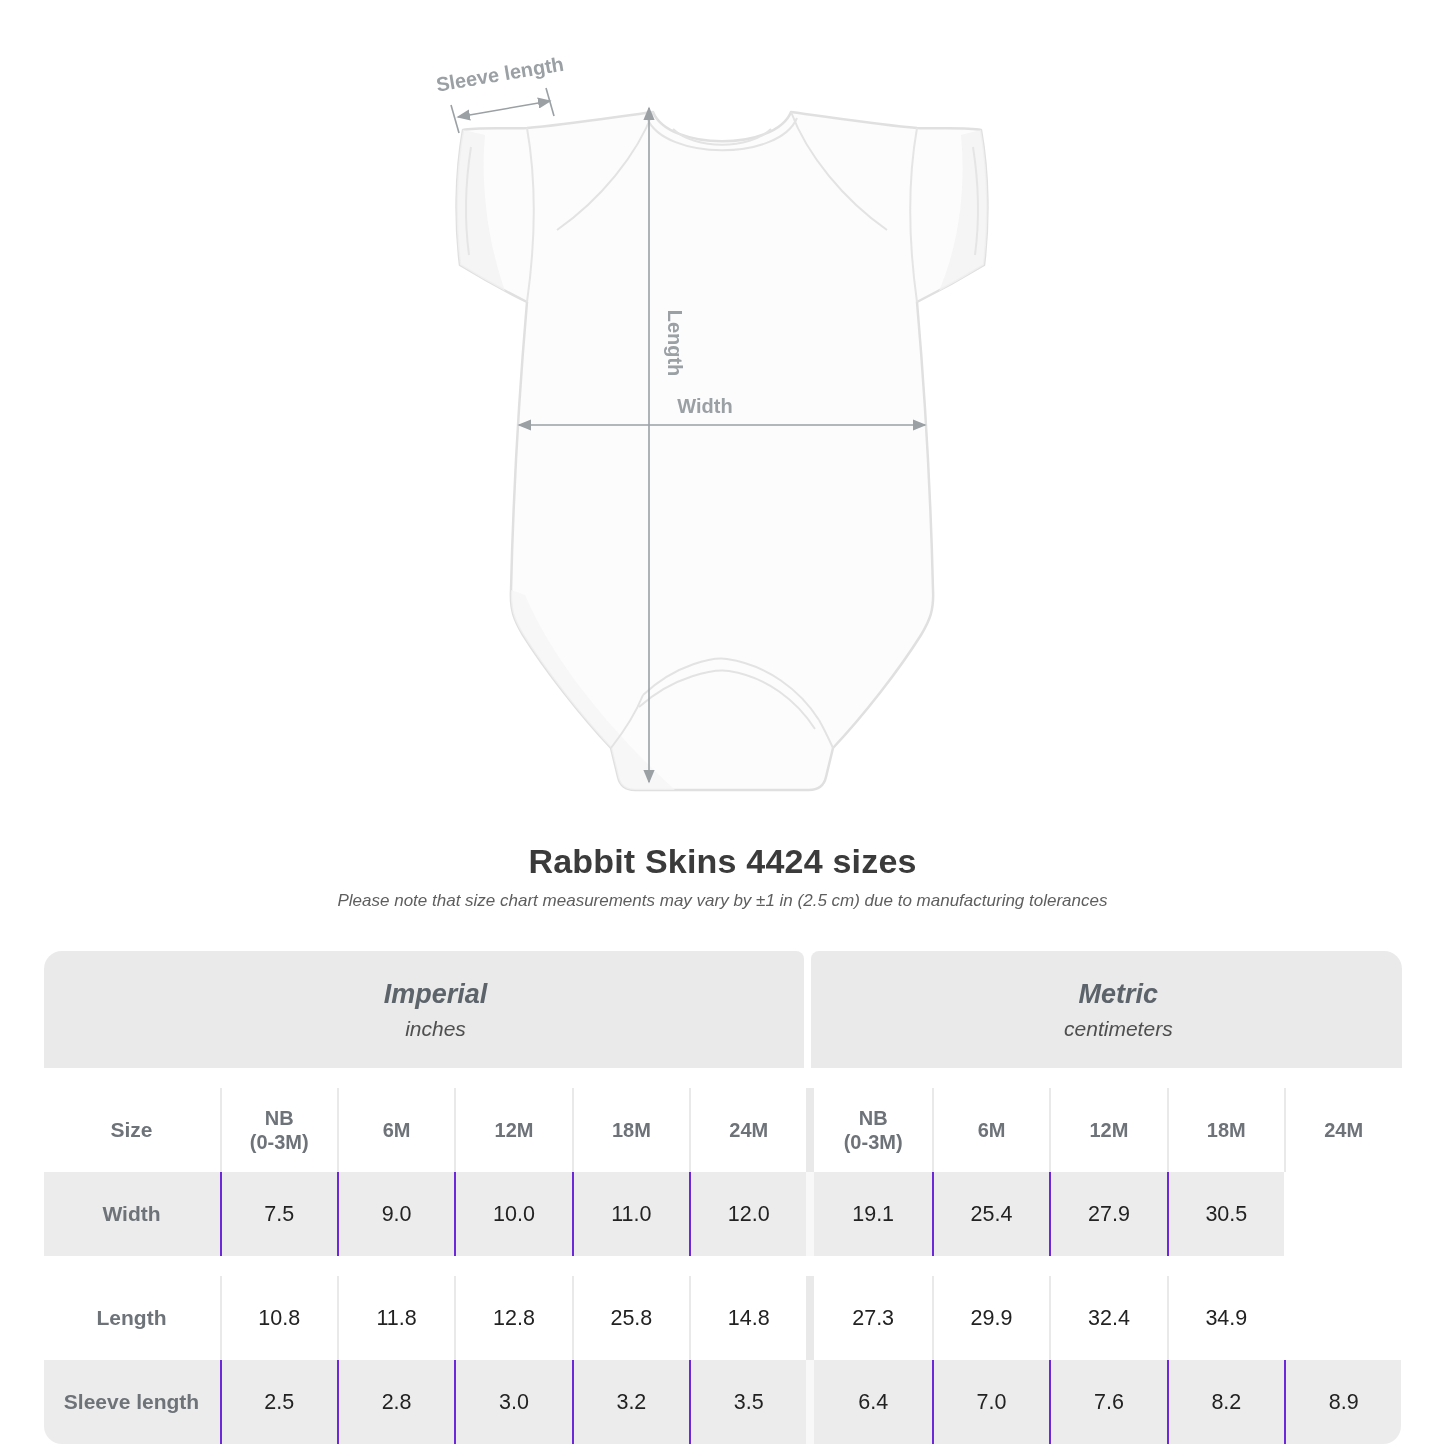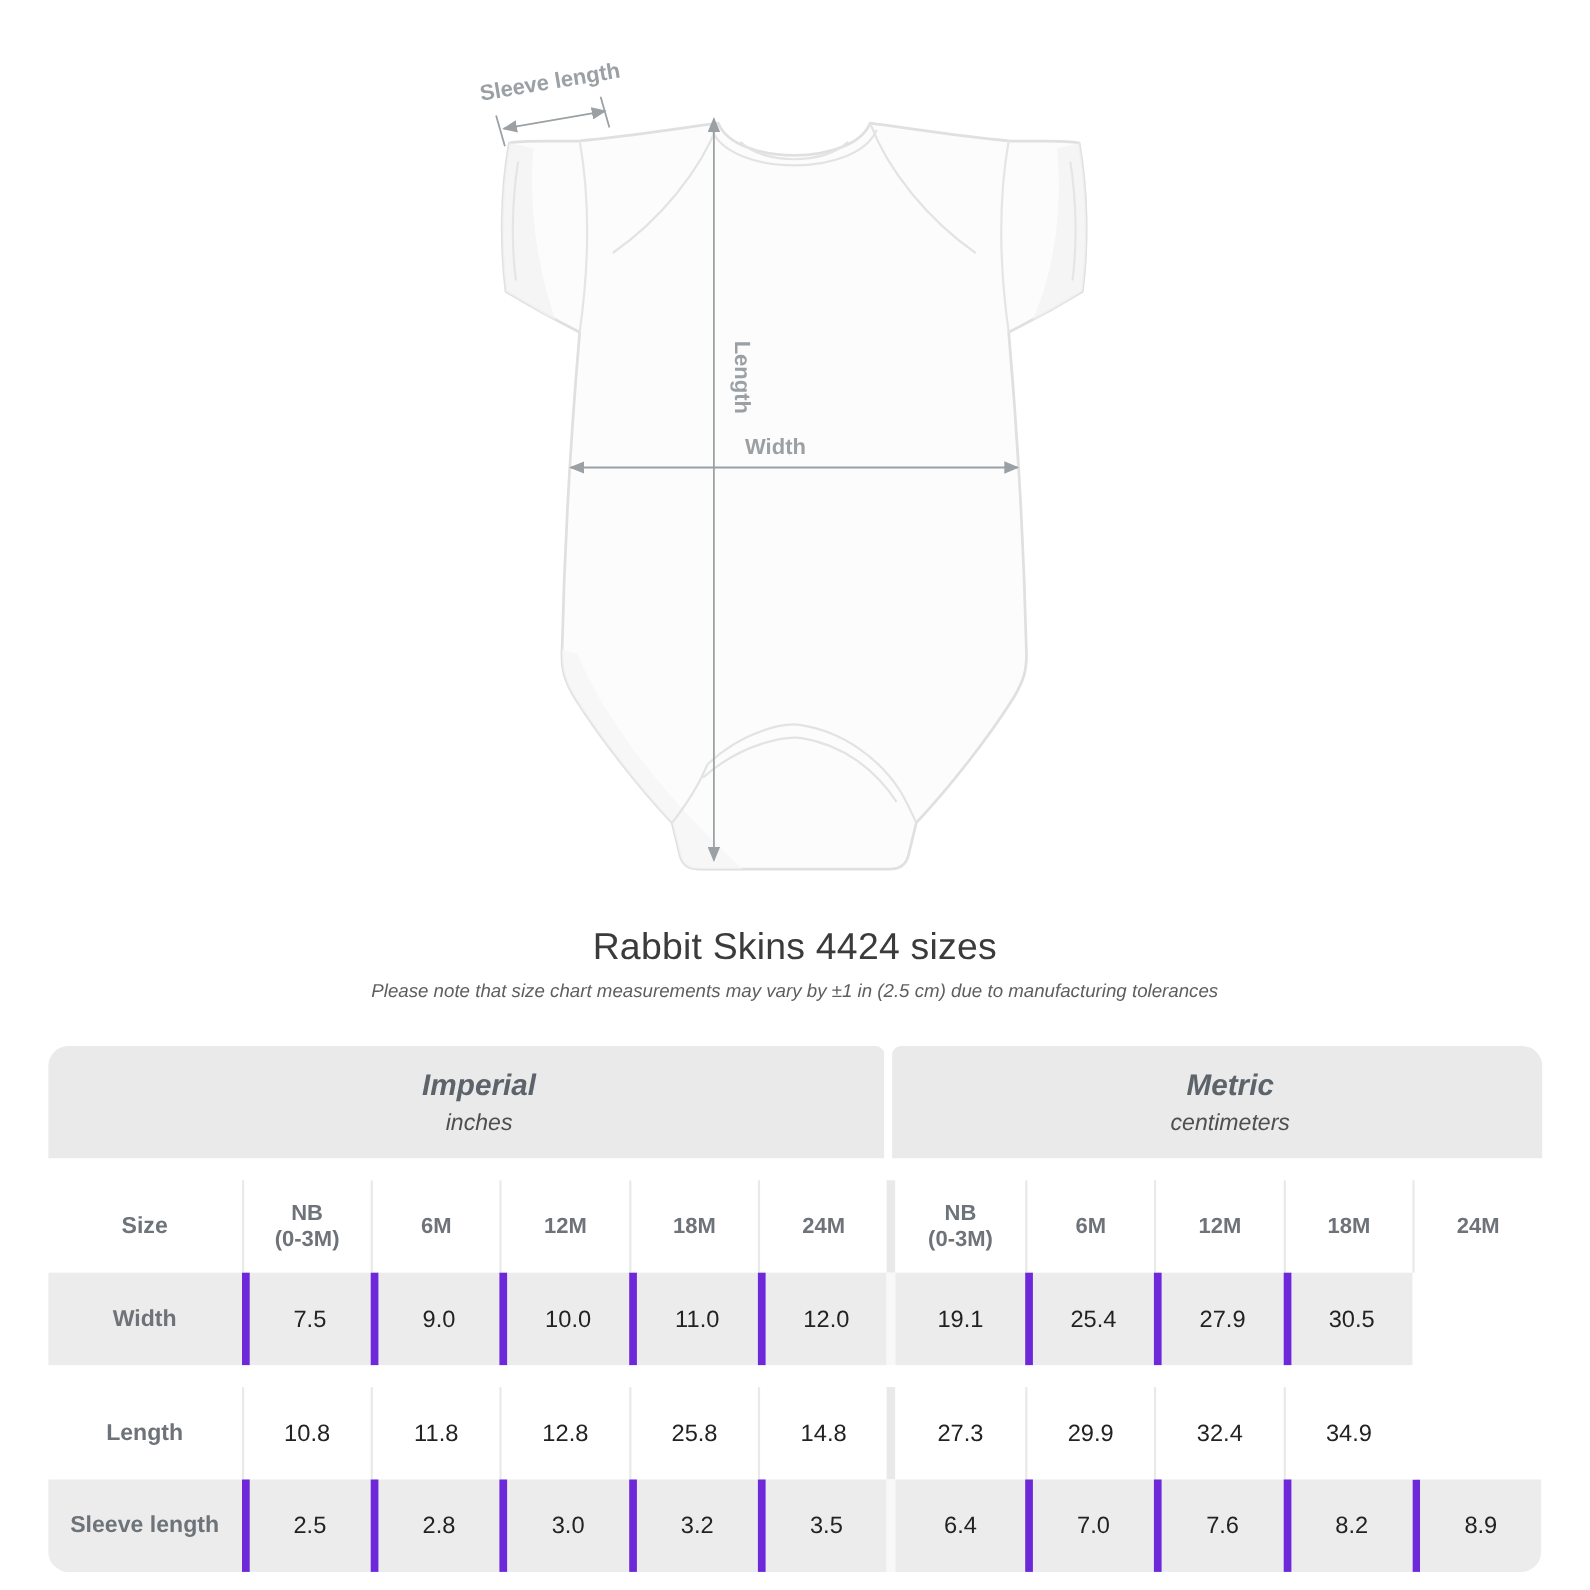--- a/index.html
+++ b/index.html
@@ -7,51 +7,51 @@
     width:1445px;height:1445px;background:#ffffff;overflow:hidden;
     font-family:"Liberation Sans","DejaVu Sans",sans-serif;
     -webkit-font-smoothing:antialiased;
   }
   
   .figure{position:relative;width:1445px;height:828px;}
   .figure svg{position:absolute;left:415px;top:55px;}
   .ann-text{fill:#9aa0a4;font-weight:bold;font-family:"Liberation Sans",sans-serif;}
   
   .title{
-    text-align:center;font-size:34px;font-weight:normal;color:#3b3b3b;
+    text-align:center;font-size:34px;font-weight:bold;color:#3b3b3b;
     margin:14px 0 10px 0;letter-spacing:.2px;
   }
   .subtitle{
     text-align:center;font-size:17px;font-style:italic;color:#5e5e5e;
     margin:0 0 40px 0;
   }
   
   .size-table{width:1358px;margin:0 auto;}
   .band{display:flex;}
   .band-block{
-    background:#e9eae9;height:102px;
+    background:#e9eae9;height:117px;
     display:flex;flex-direction:column;align-items:center;justify-content:center;padding-left:24px;
   }
   .band-left{width:763px;border-radius:18px 8px 0 0;}
   .band-gap{width:8px;background:#ffffff;}
   .band-right{width:587px;border-radius:8px 18px 0 0;}
   .band-name{font-size:27px;font-weight:bold;font-style:italic;color:#5c636a;}
   .band-unit{font-size:21px;font-style:italic;color:#4f4f4f;margin-top:7px;}
   .grid{
     display:grid;
     grid-template-columns:176px repeat(5,117.4px) 8px repeat(5,117.4px);
   }
   .cell{
     height:84px;display:flex;flex-direction:column;
     align-items:center;justify-content:center;text-align:center;
   }
   .row-white .cell{background:#ffffff;margin-top:20px;}
   .row-gray  .cell{background:#ececec;}
   .row-white .cell.sep{border-left:2px solid #e9e9e9;}
-  .row-gray  .cell.sep{border-left:7px solid #6d28d9;}
+  .row-gray  .cell.sep{border-left:2px solid #6d28d9;}
   .row-white .divider{background:#e9e9e9;}
   .row-gray  .divider{background:#f8f8f8;}
   .hdr{font-size:20px;font-weight:bold;color:#6d7379;line-height:1.2;}
   .rlabel{font-size:21px;font-weight:bold;color:#6d7379;}
   .val{font-size:21.5px;color:#222222;}
   .row-last .cell:first-child{border-bottom-left-radius:18px;}
   .row-last .cell:last-child{border-bottom-right-radius:18px;}
 </style>
 </head>
 <body>

